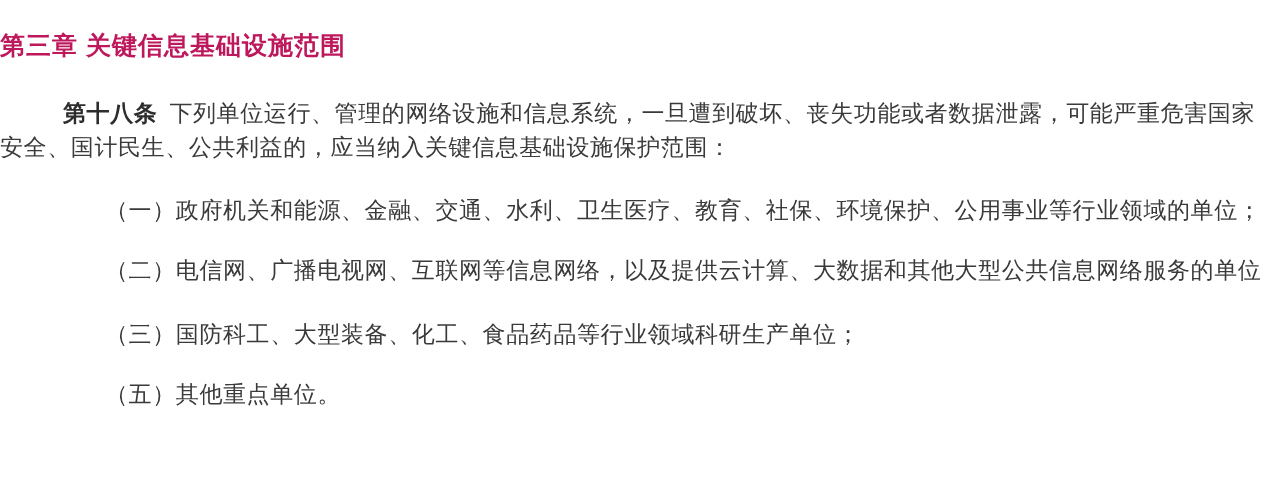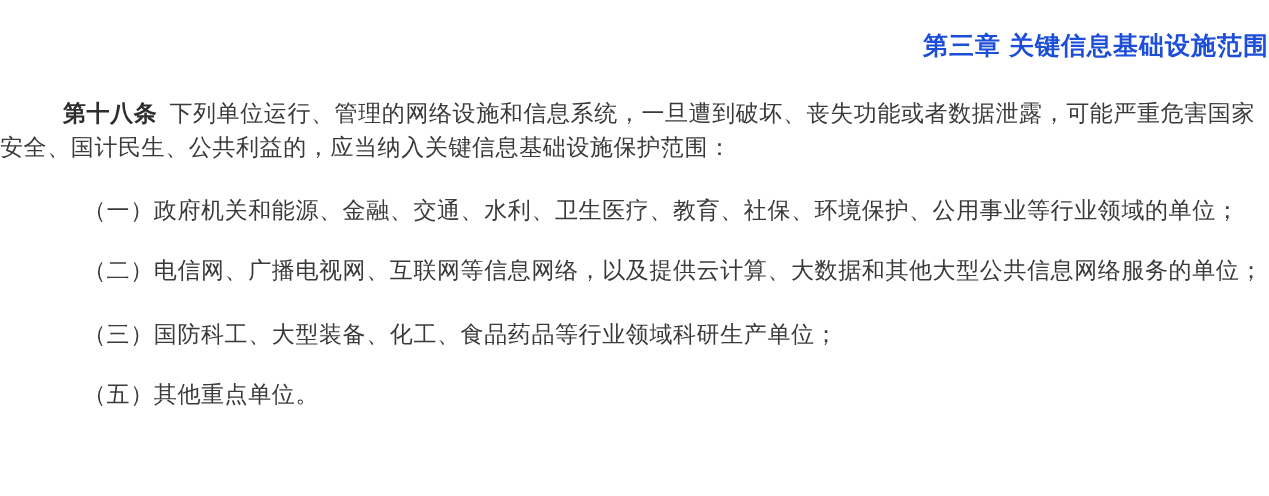--- a/index.html
+++ b/index.html
@@ -11,44 +11,44 @@
     height: 496px;
     overflow: hidden;
     background: #ffffff;
     font-family: "Liberation Sans", sans-serif;
     color: #3a3a3a;
     font-size: 23px;
     letter-spacing: 0.6px;
   }
   .chapter-title {
     margin: 30px 0 0 0;
-    text-align: right;
+    text-align: left;
     font-size: 25px;
     line-height: 30px;
     font-weight: bold;
-    color: #1d4ed8;
+    color: #be185d;
     letter-spacing: 1px;
   }
   .article {
     margin: 36px 0 0 0;
     line-height: 34px;
     text-indent: 63px;
   }
   .article-number {
     font-weight: bold;
     color: #2d2d2d;
     margin-right: 12px;
   }
   .items {
     margin: 0;
     padding: 0;
   }
   .item {
     margin: 20px 0 0 0;
-    padding-left: 83px;
+    padding-left: 105px;
     line-height: 40px;
     white-space: nowrap;
   }
   .item:first-child {
     margin-top: 26px;
   }
   .item:nth-child(3) {
     margin-top: 24px;
   }
 </style>

